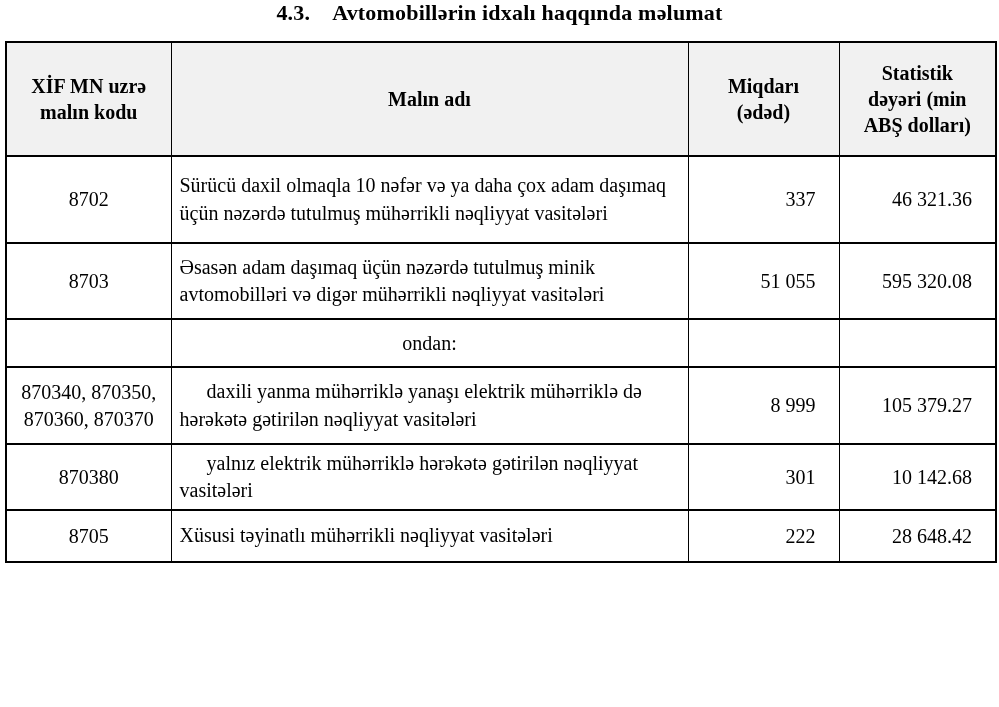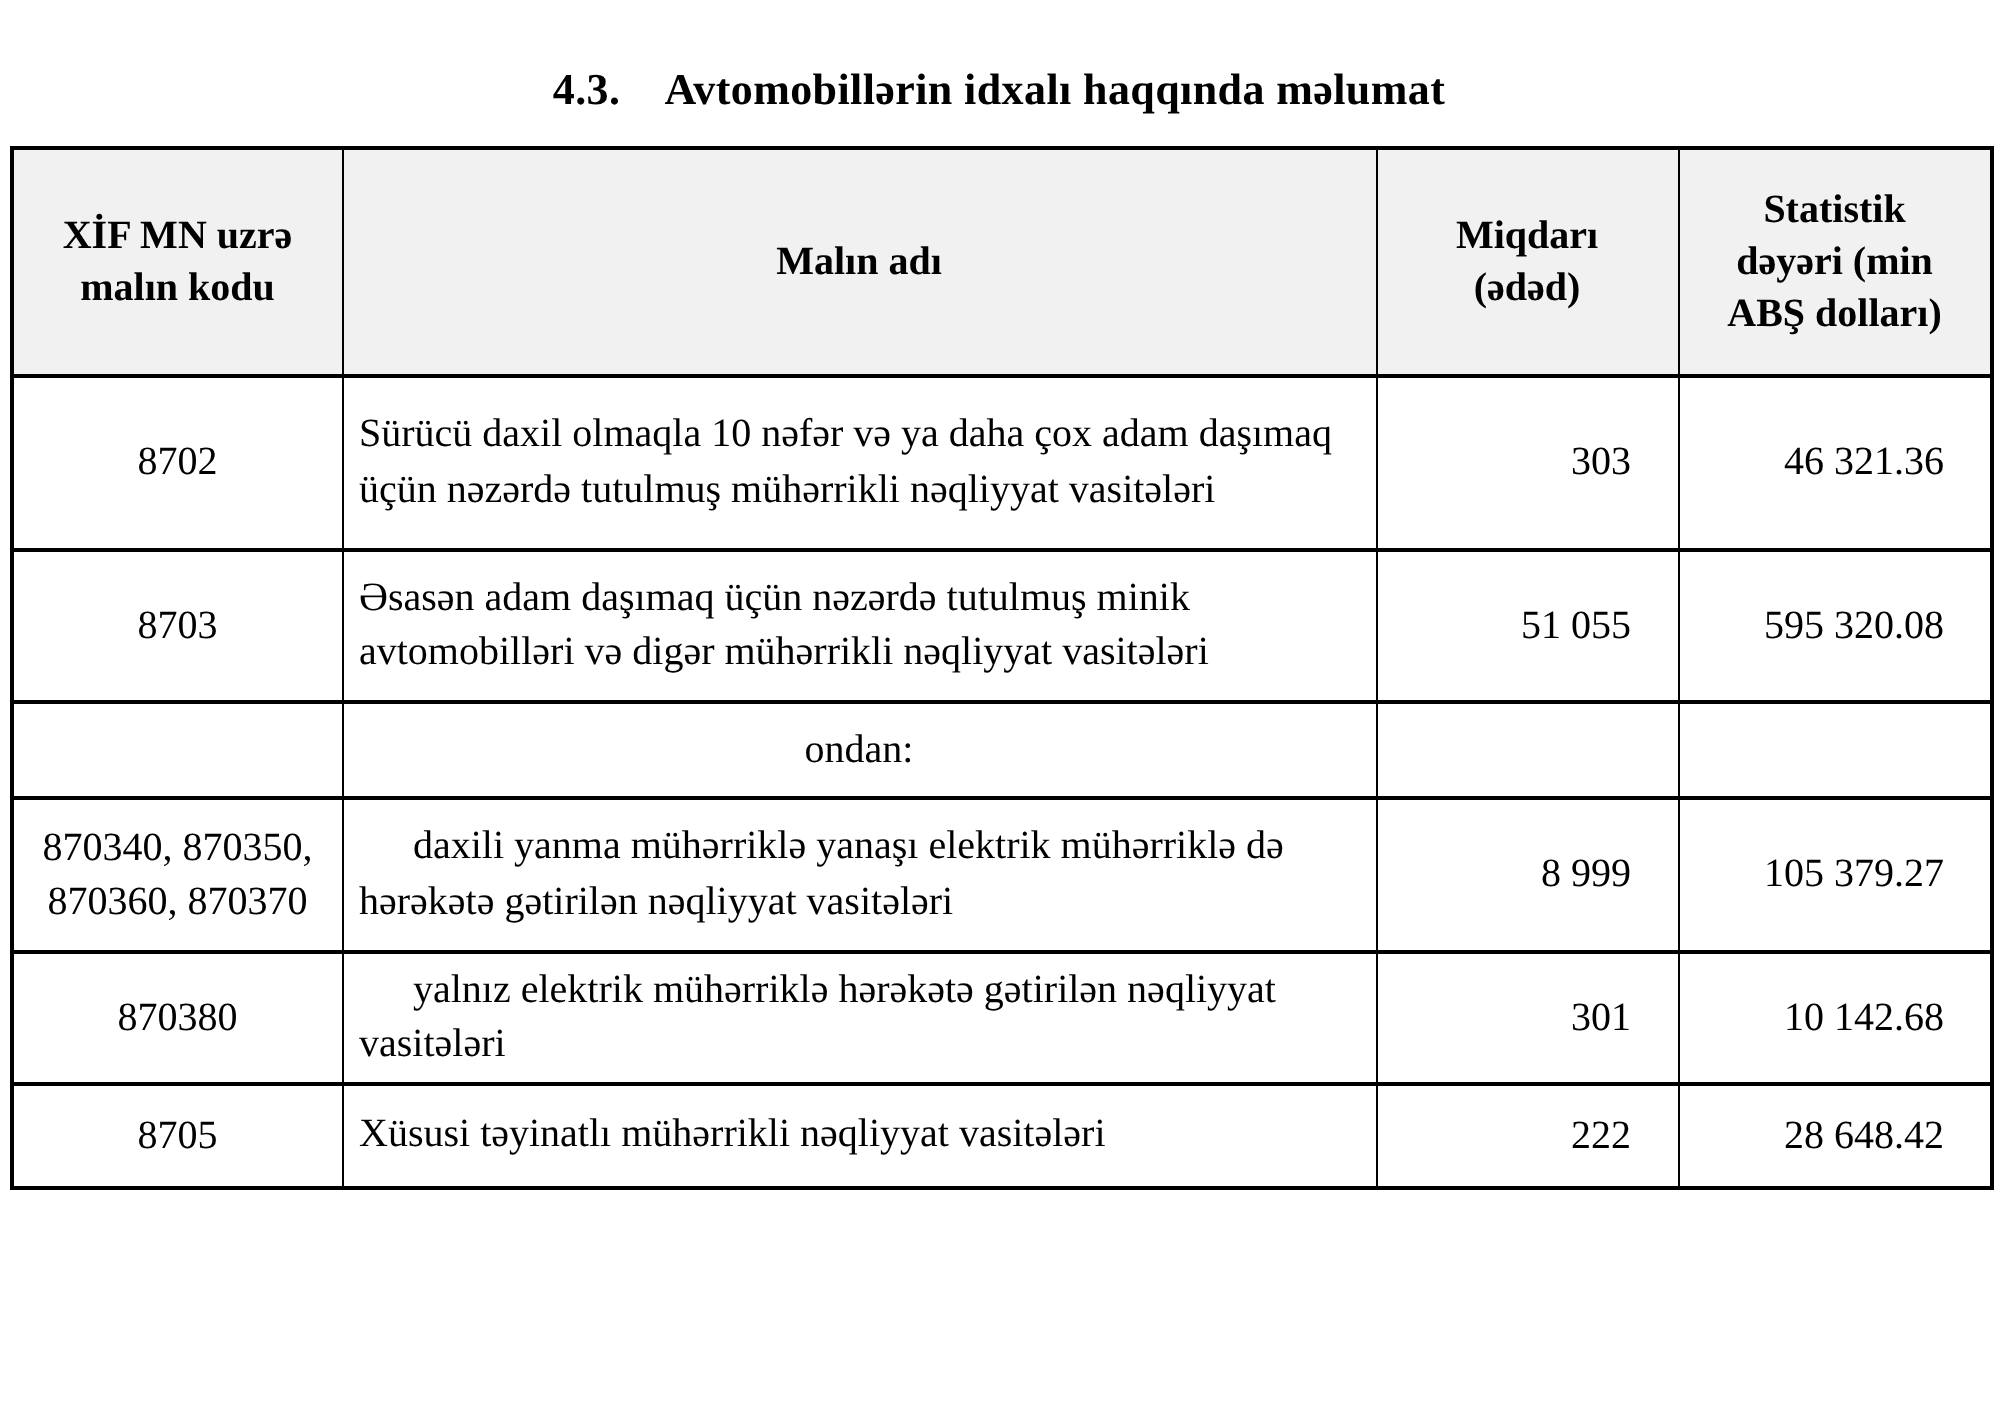--- a/index.html
+++ b/index.html
@@ -7,21 +7,21 @@
     width: 999px; height: 707px;
     background: #ffffff;
     font-family: "Liberation Serif", "DejaVu Serif", serif;
     color: #000000;
     overflow: hidden;
   }
   .page { width: 999px; height: 707px; position: relative; }
 
   .doc-title {
     text-align: center;
-    padding-top: 32px;
+    padding-top: 0;
     font-size: 22px;
     font-weight: bold;
     letter-spacing: 0.2px;
   }
   .doc-title .sec-num { margin-right: 22px; }
 
   table.imports {
     border-collapse: collapse;
     table-layout: fixed;
     width: 990px;
@@ -117,21 +117,21 @@
           </th>
         <th>
             <div class="narrow-105">Statistik dəyəri (min ABŞ dolları)</div>
           </th>
       </tr>
     </thead>
     <tbody>
       <tr class="r-8702">
         <td class="code">8702</td>
         <td class="name">Sürücü daxil olmaqla 10 nəfər və ya daha çox adam daşımaq üçün nəzərdə tutulmuş mühərrikli nəqliyyat vasitələri</td>
-        <td class="qty">303</td>
+        <td class="qty">337</td>
         <td class="val">46 321.36</td>
       </tr>
       <tr class="r-8703">
         <td class="code">8703</td>
         <td class="name">Əsasən adam daşımaq üçün nəzərdə tutulmuş minik avtomobilləri və digər mühərrikli nəqliyyat vasitələri</td>
         <td class="qty">51 055</td>
         <td class="val">595 320.08</td>
       </tr>
       <tr class="r-ondan">
         <td class="code"></td>

